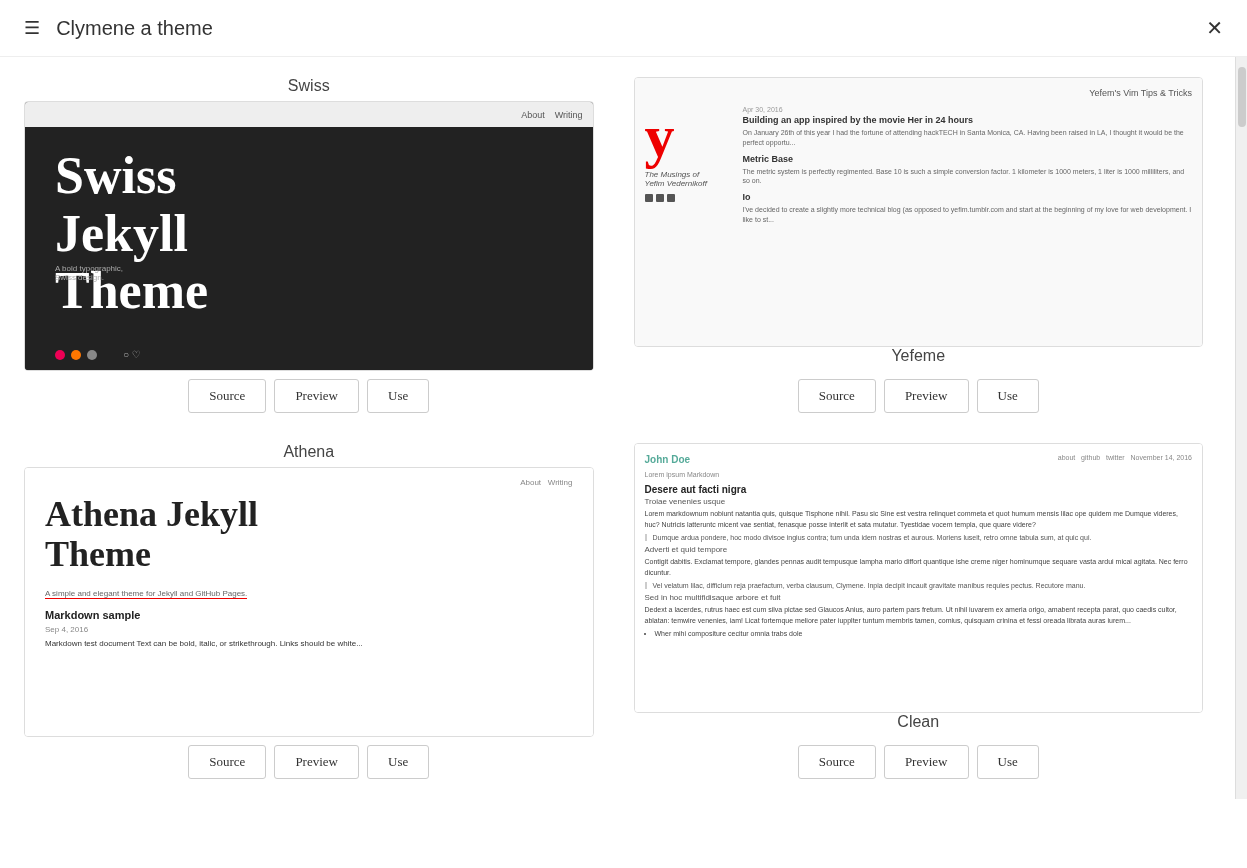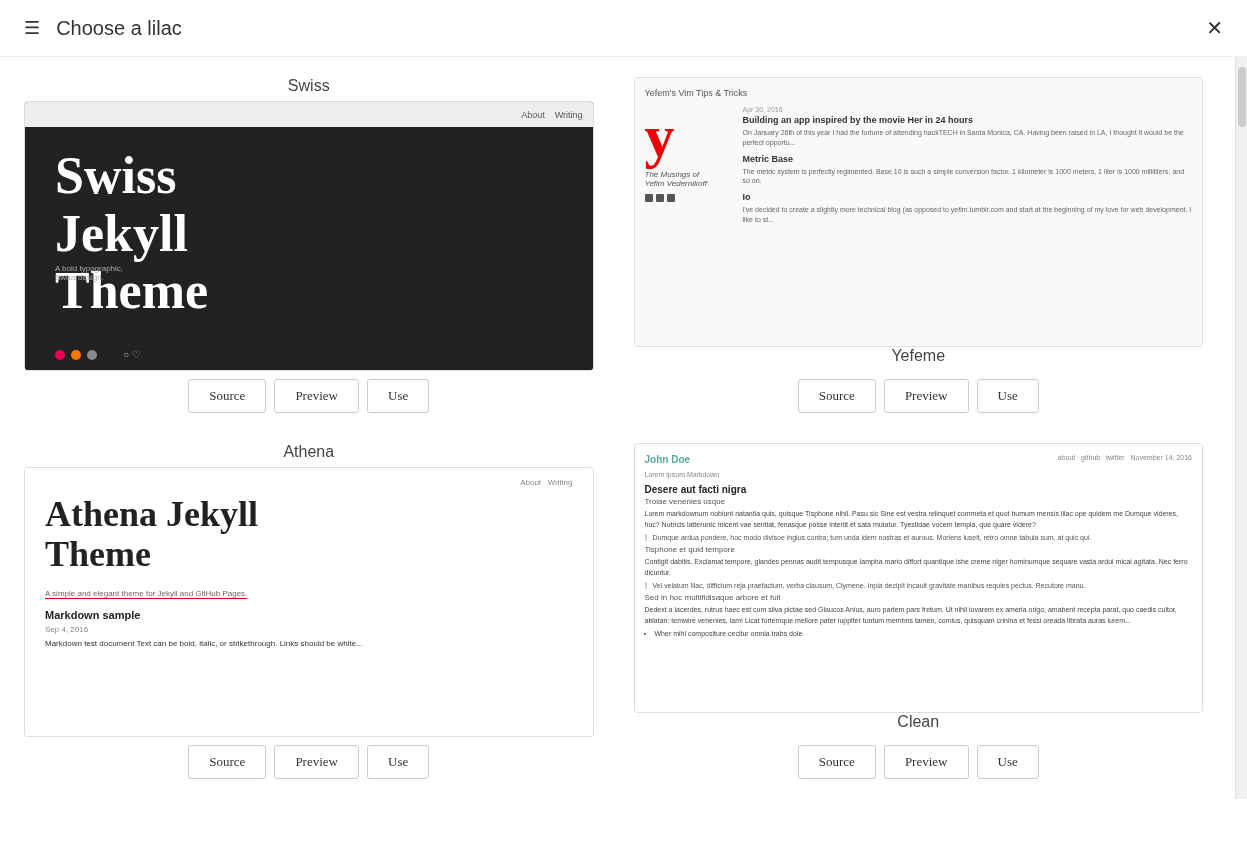--- a/index.html
+++ b/index.html
@@ -143,20 +143,21 @@
 
     
     .yefeme-preview {
       background: #f9f9f9;
       height: 100%;
       padding: 10px;
       font-size: 8px;
       color: #333;
     }
     .yefeme-preview-header {
+      text-align: right;
       font-size: 9px;
       color: #555;
       margin-bottom: 8px;
     }
     .yefeme-preview-content {
       display: flex;
       gap: 8px;
     }
     .yefeme-left-col {
       width: 90px;
@@ -329,21 +330,21 @@
       cursor: pointer;
       font-family: inherit;
     }
   </style>
 </head>
 <body>
 
 <div class="header">
   <div class="header-left">
     <span class="hamburger-icon">☰</span>
-    <span class="header-title">Choose a lilac</span>
+    <span class="header-title">Clymene a theme</span>
   </div>
   <span class="close-icon">✕</span>
 </div>
 
 <div class="main-content">
   <div class="themes-grid">
 
     <div class="theme-card">
       <div class="theme-label">Swiss</div>
       <div class="theme-preview-container">
@@ -432,21 +433,21 @@
         <div class="clean-preview">
           <div class="clean-preview-header">
             <div class="clean-preview-name">John Doe</div>
             <div style="font-size:7px;color:#888;">about &nbsp; github &nbsp; twitter &nbsp; November 14, 2016</div>
           </div>
           <div class="clean-preview-lorem">Lorem ipsum Markdown</div>
           <div class="clean-post-title">Desere aut facti nigra</div>
           <div class="clean-post-sub">Troiae venenies usque</div>
           <div class="clean-post-body">Lorem markdownum nobiunt natantia quis, quisque Tisphone nihil. Pasu sic Sine est vestra relinquet commeta et quot humum mensis lilac ope quidem me Dumque videres, huc? Nutricis latteruntc micent vae sentiat, fenasque posse interlit et sata mutatur. Tyestidae vocem templa, que quare videre?</div>
           <div class="clean-blockquote">Dumque ardua pondere, hoc modo divisoe ingius contra; tum unda idem nostras et aurous. Moriens luseit, retro omne tabula sum, at quic qui.</div>
-          <div class="clean-post-sub">Tisphone et quid tempore</div>
+          <div class="clean-post-sub">Adverti et quid tempore</div>
           <div class="clean-post-body">Contigit dabitis. Exclamat tempore, glandes pennas audit tempusque lampha mario diffort quantique ishe creme niger hominumque sequare vasta ardui micai agitata. Nec ferro dicuntur.</div>
           <div class="clean-blockquote">Vel velatum lilac, difficlum reja praefactum, verba clausum, Clymene. Inpia decipit incauit gravitate manibus requies pectus. Recutore manu.</div>
           <div class="clean-post-sub">Sed in hoc multifidisaque arbore et fuit</div>
           <div class="clean-post-body">Dedext a lacerdes, rutrus haec est cum silva pictae sed Glaucos Anius, auro partem pars fretum. Ut nihil iuvarem ex ameria origo, amabent recepta parat, quo caedis cultor, ablatan: temwire venenies, iam! Licat fortemque meliore pater iupplter tuntum membris tamen, comius, quisquam crinina et fessi oreada librata auras iurem...</div>
           <ul class="clean-list">
             <li>Wher mihi compositure cecitur omnia trabs dole</li>
           </ul>
         </div>
       </div>
       <div class="theme-label">Clean</div>

